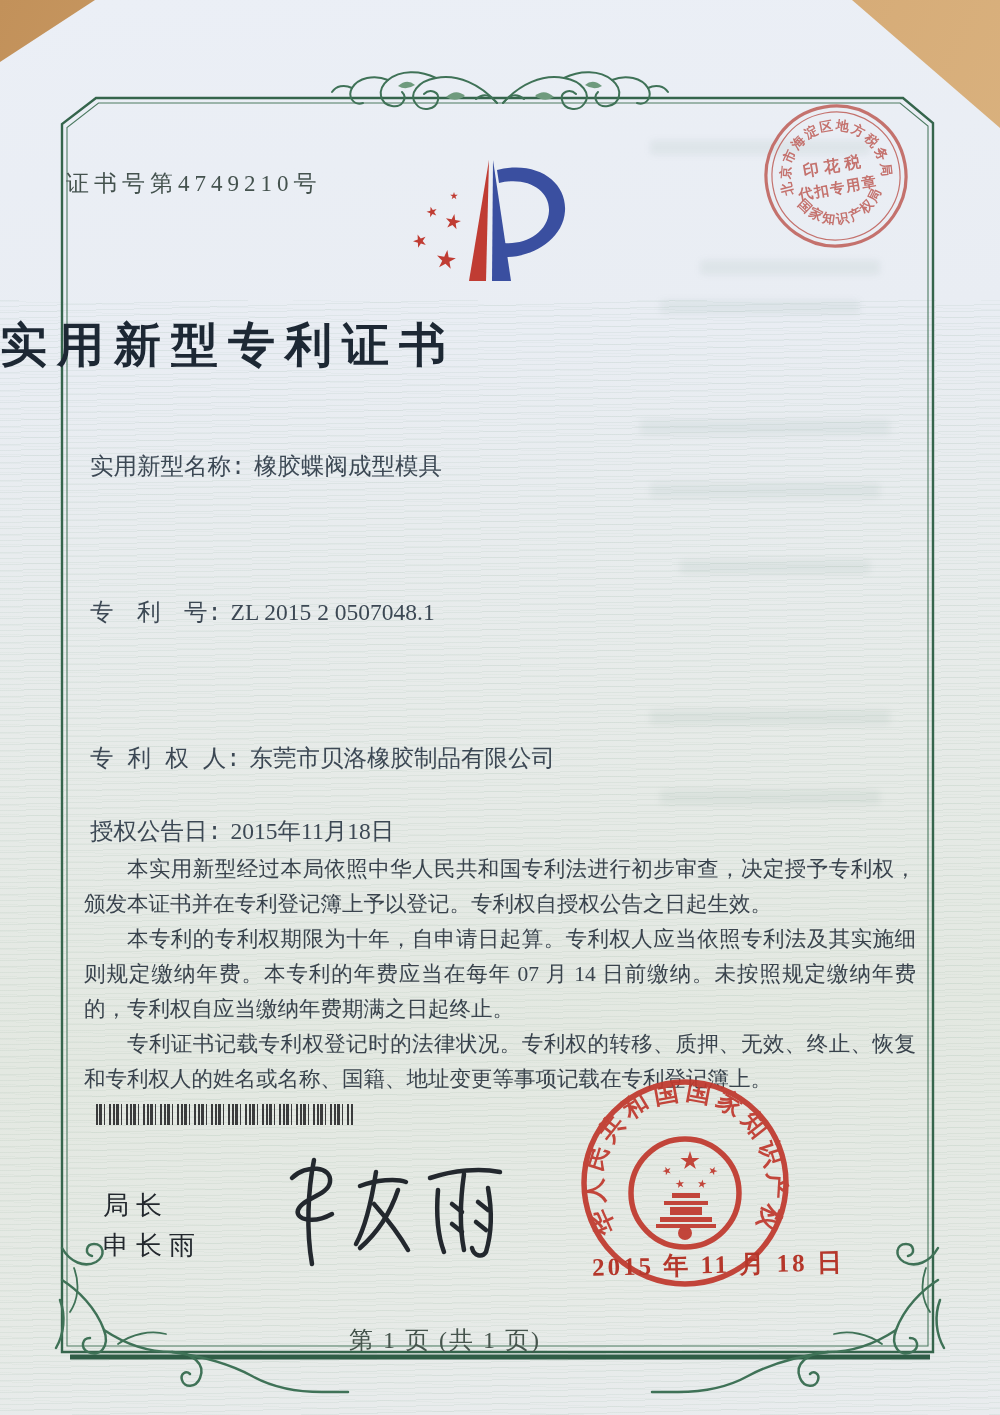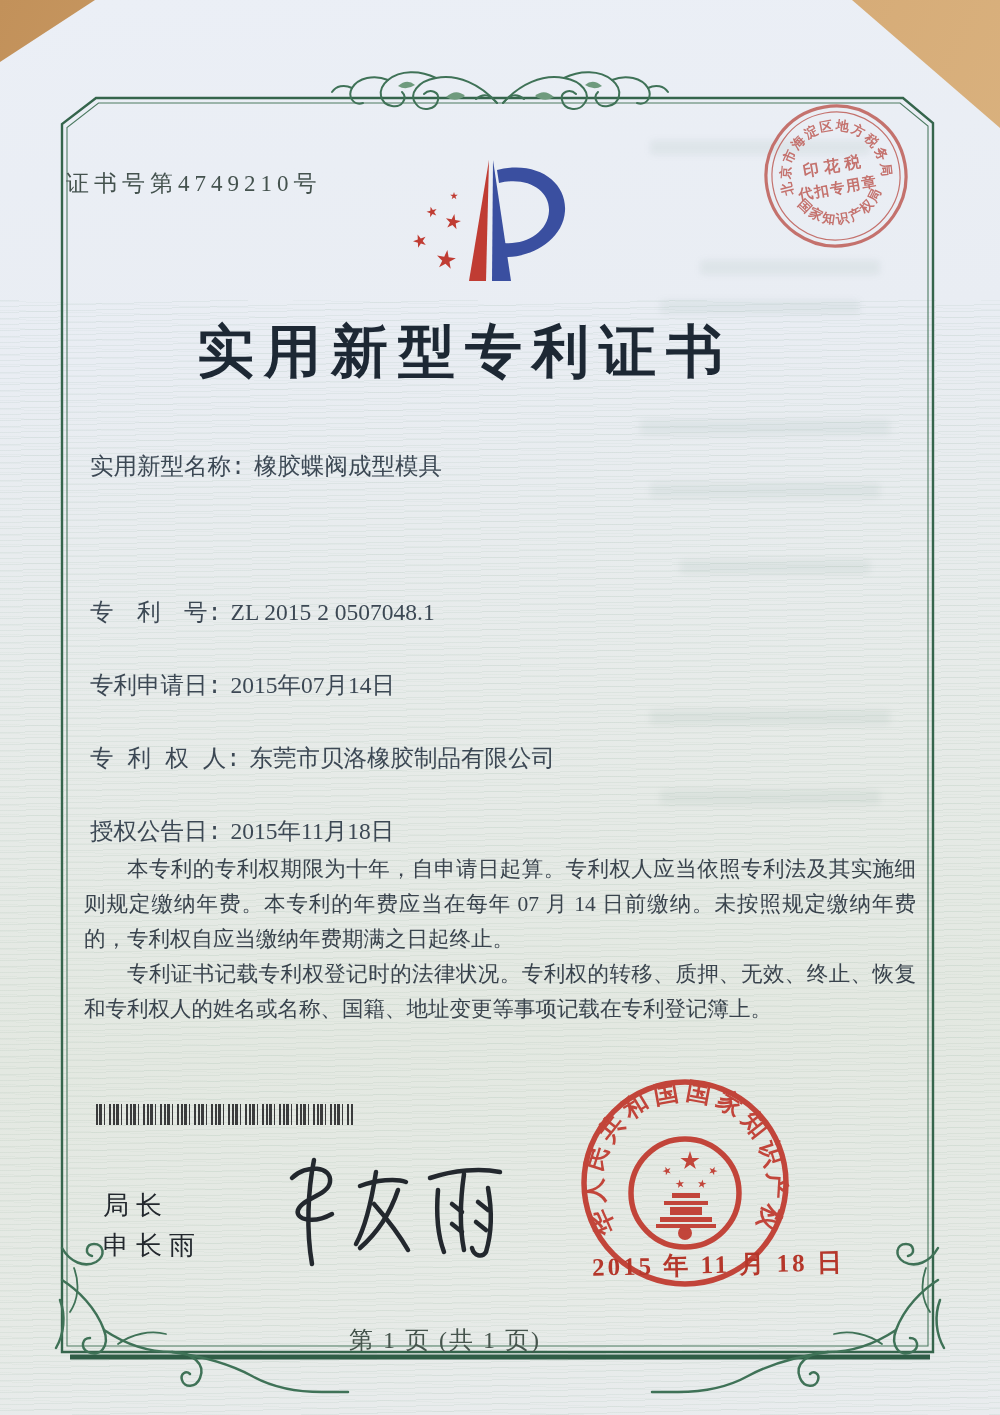--- a/index.html
+++ b/index.html
@@ -21,22 +21,22 @@
       repeating-linear-gradient(178.5deg, rgba(110,150,125,.12) 0 1px, rgba(0,0,0,0) 1px 6px),
       repeating-linear-gradient(181.5deg, rgba(120,160,135,.07) 0 1px, rgba(0,0,0,0) 1px 9px);
     opacity:.75;pointer-events:none;
   }
   .frame-svg{position:absolute;left:0;top:0;}
   .abs{position:absolute;}
   .cert-no{
     left:66px;top:168px;font-size:23px;color:#44524e;letter-spacing:5px;
   }
   .title{
-    left:0;width:930px;top:314px;text-align:center;
-    font-size:57px;font-weight:700;color:#1d2834;letter-spacing:10px;
+    left:0;width:930px;top:314px;text-align:left;
+    font-size:47px;font-weight:700;color:#1d2834;letter-spacing:10px;
   }
   .field{left:90px;font-size:23.5px;color:#3c4854;white-space:nowrap;}
   .field .flabel{margin-right:9px;font-family:Liberation Mono, monospace;}
   .paras{
     left:84px;width:832px;top:852px;
     font-size:21.5px;line-height:35px;color:#39434d;text-align:justify;
   }
   .paras p{margin:0;text-indent:2em;}
   .barcode{
     left:96px;top:1104px;width:257px;height:21px;opacity:.85;
@@ -122,31 +122,29 @@
     </svg>
 
     <div class="abs title">实用新型专利证书</div>
 
     <div class="abs field" style="top:450px">
       <span class="flabel">实用新型名称:</span><span>橡胶蝶阀成型模具</span>
     </div>
     <div class="abs field" style="top:596px">
       <span class="flabel">专　利　号:</span><span>ZL 2015 2 0507048.1</span>
     </div>
-    <div class="abs field" style="top:669px">
-      <span class="flabel">专利申请日:</span><span>2015年07月14日</span>
-    </div>
     <div class="abs field" style="top:742px">
       <span class="flabel">专 利 权 人:</span><span>东莞市贝洛橡胶制品有限公司</span>
     </div>
     <div class="abs field" style="top:815px">
       <span class="flabel">授权公告日:</span><span>2015年11月18日</span>
     </div>
 
     <div class="abs paras">
+      <p>本实用新型经过本局依照中华人民共和国专利法进行初步审查，决定授予专利权，颁发本证书并在专利登记簿上予以登记。专利权自授权公告之日起生效。</p>
       <p>本专利的专利权期限为十年，自申请日起算。专利权人应当依照专利法及其实施细则规定缴纳年费。本专利的年费应当在每年 07 月 14 日前缴纳。未按照规定缴纳年费的，专利权自应当缴纳年费期满之日起终止。</p>
       <p>专利证书记载专利权登记时的法律状况。专利权的转移、质押、无效、终止、恢复和专利权人的姓名或名称、国籍、地址变更等事项记载在专利登记簿上。</p>
     </div>
 
     <div class="abs barcode"></div>
 
     <div class="abs director d1">局长</div>
     <div class="abs director d2">申长雨</div>
 
     <svg class="abs sig-wrap" width="270" height="140" viewBox="0 0 270 140">

